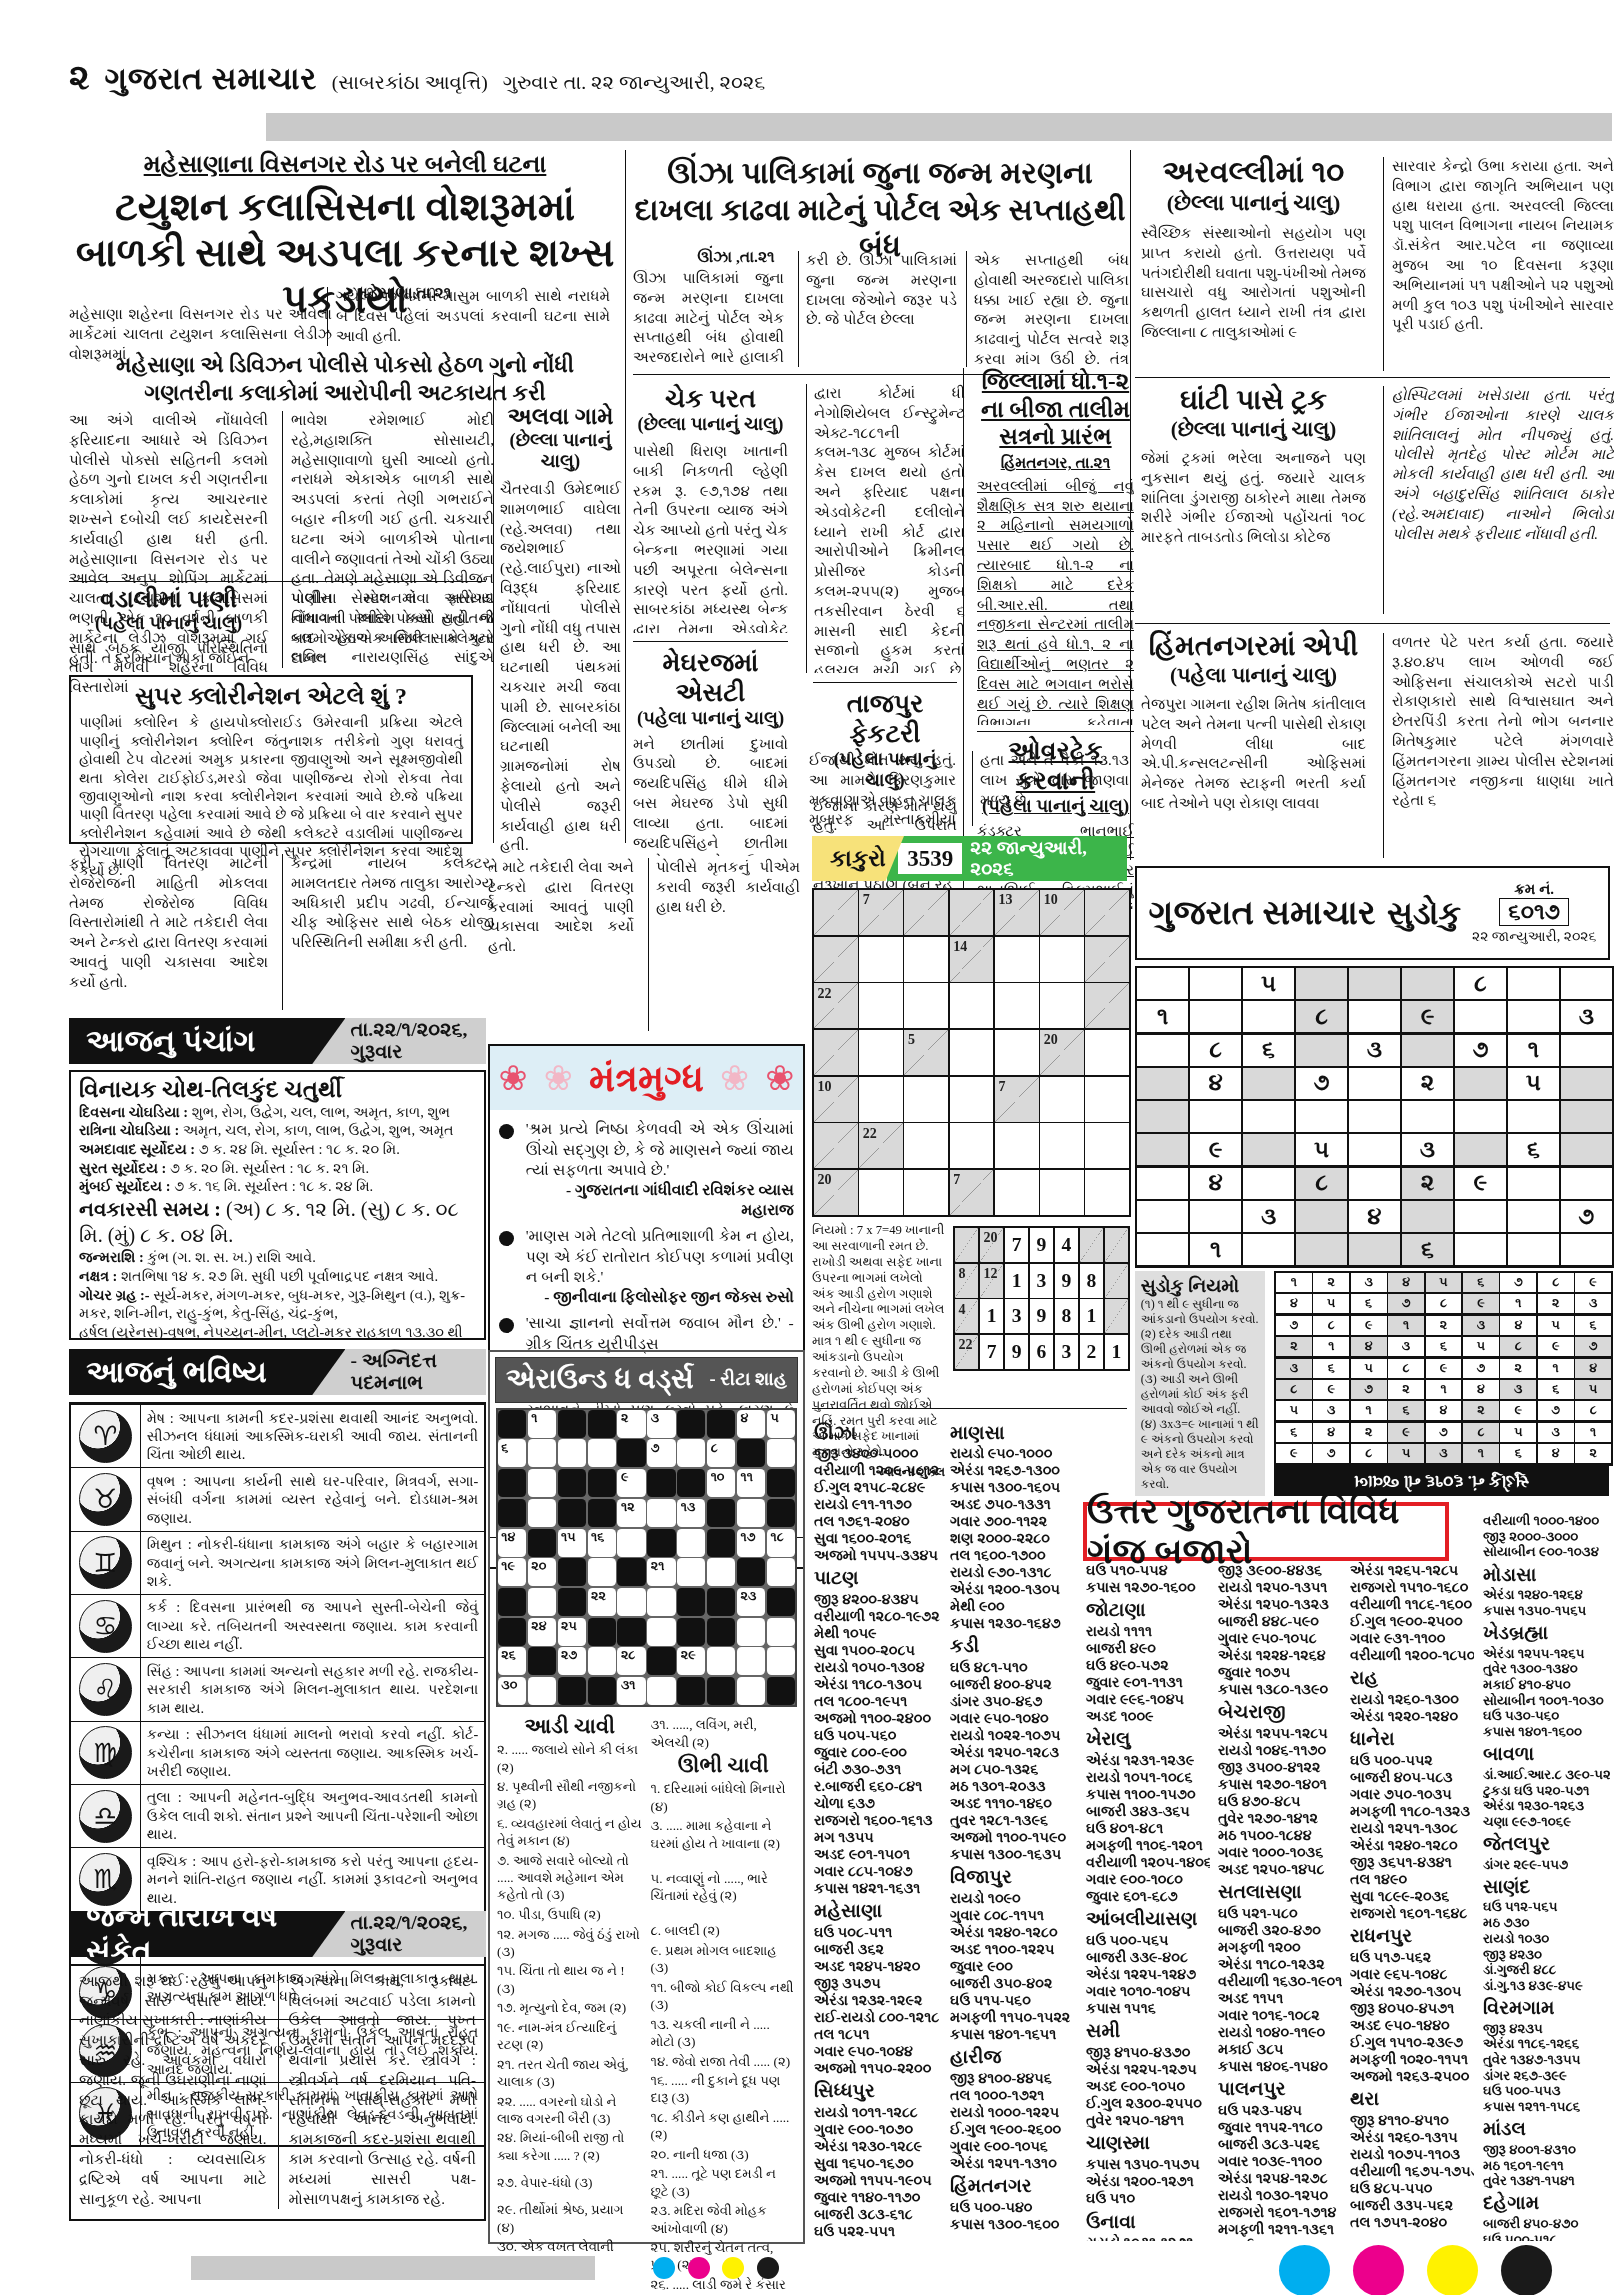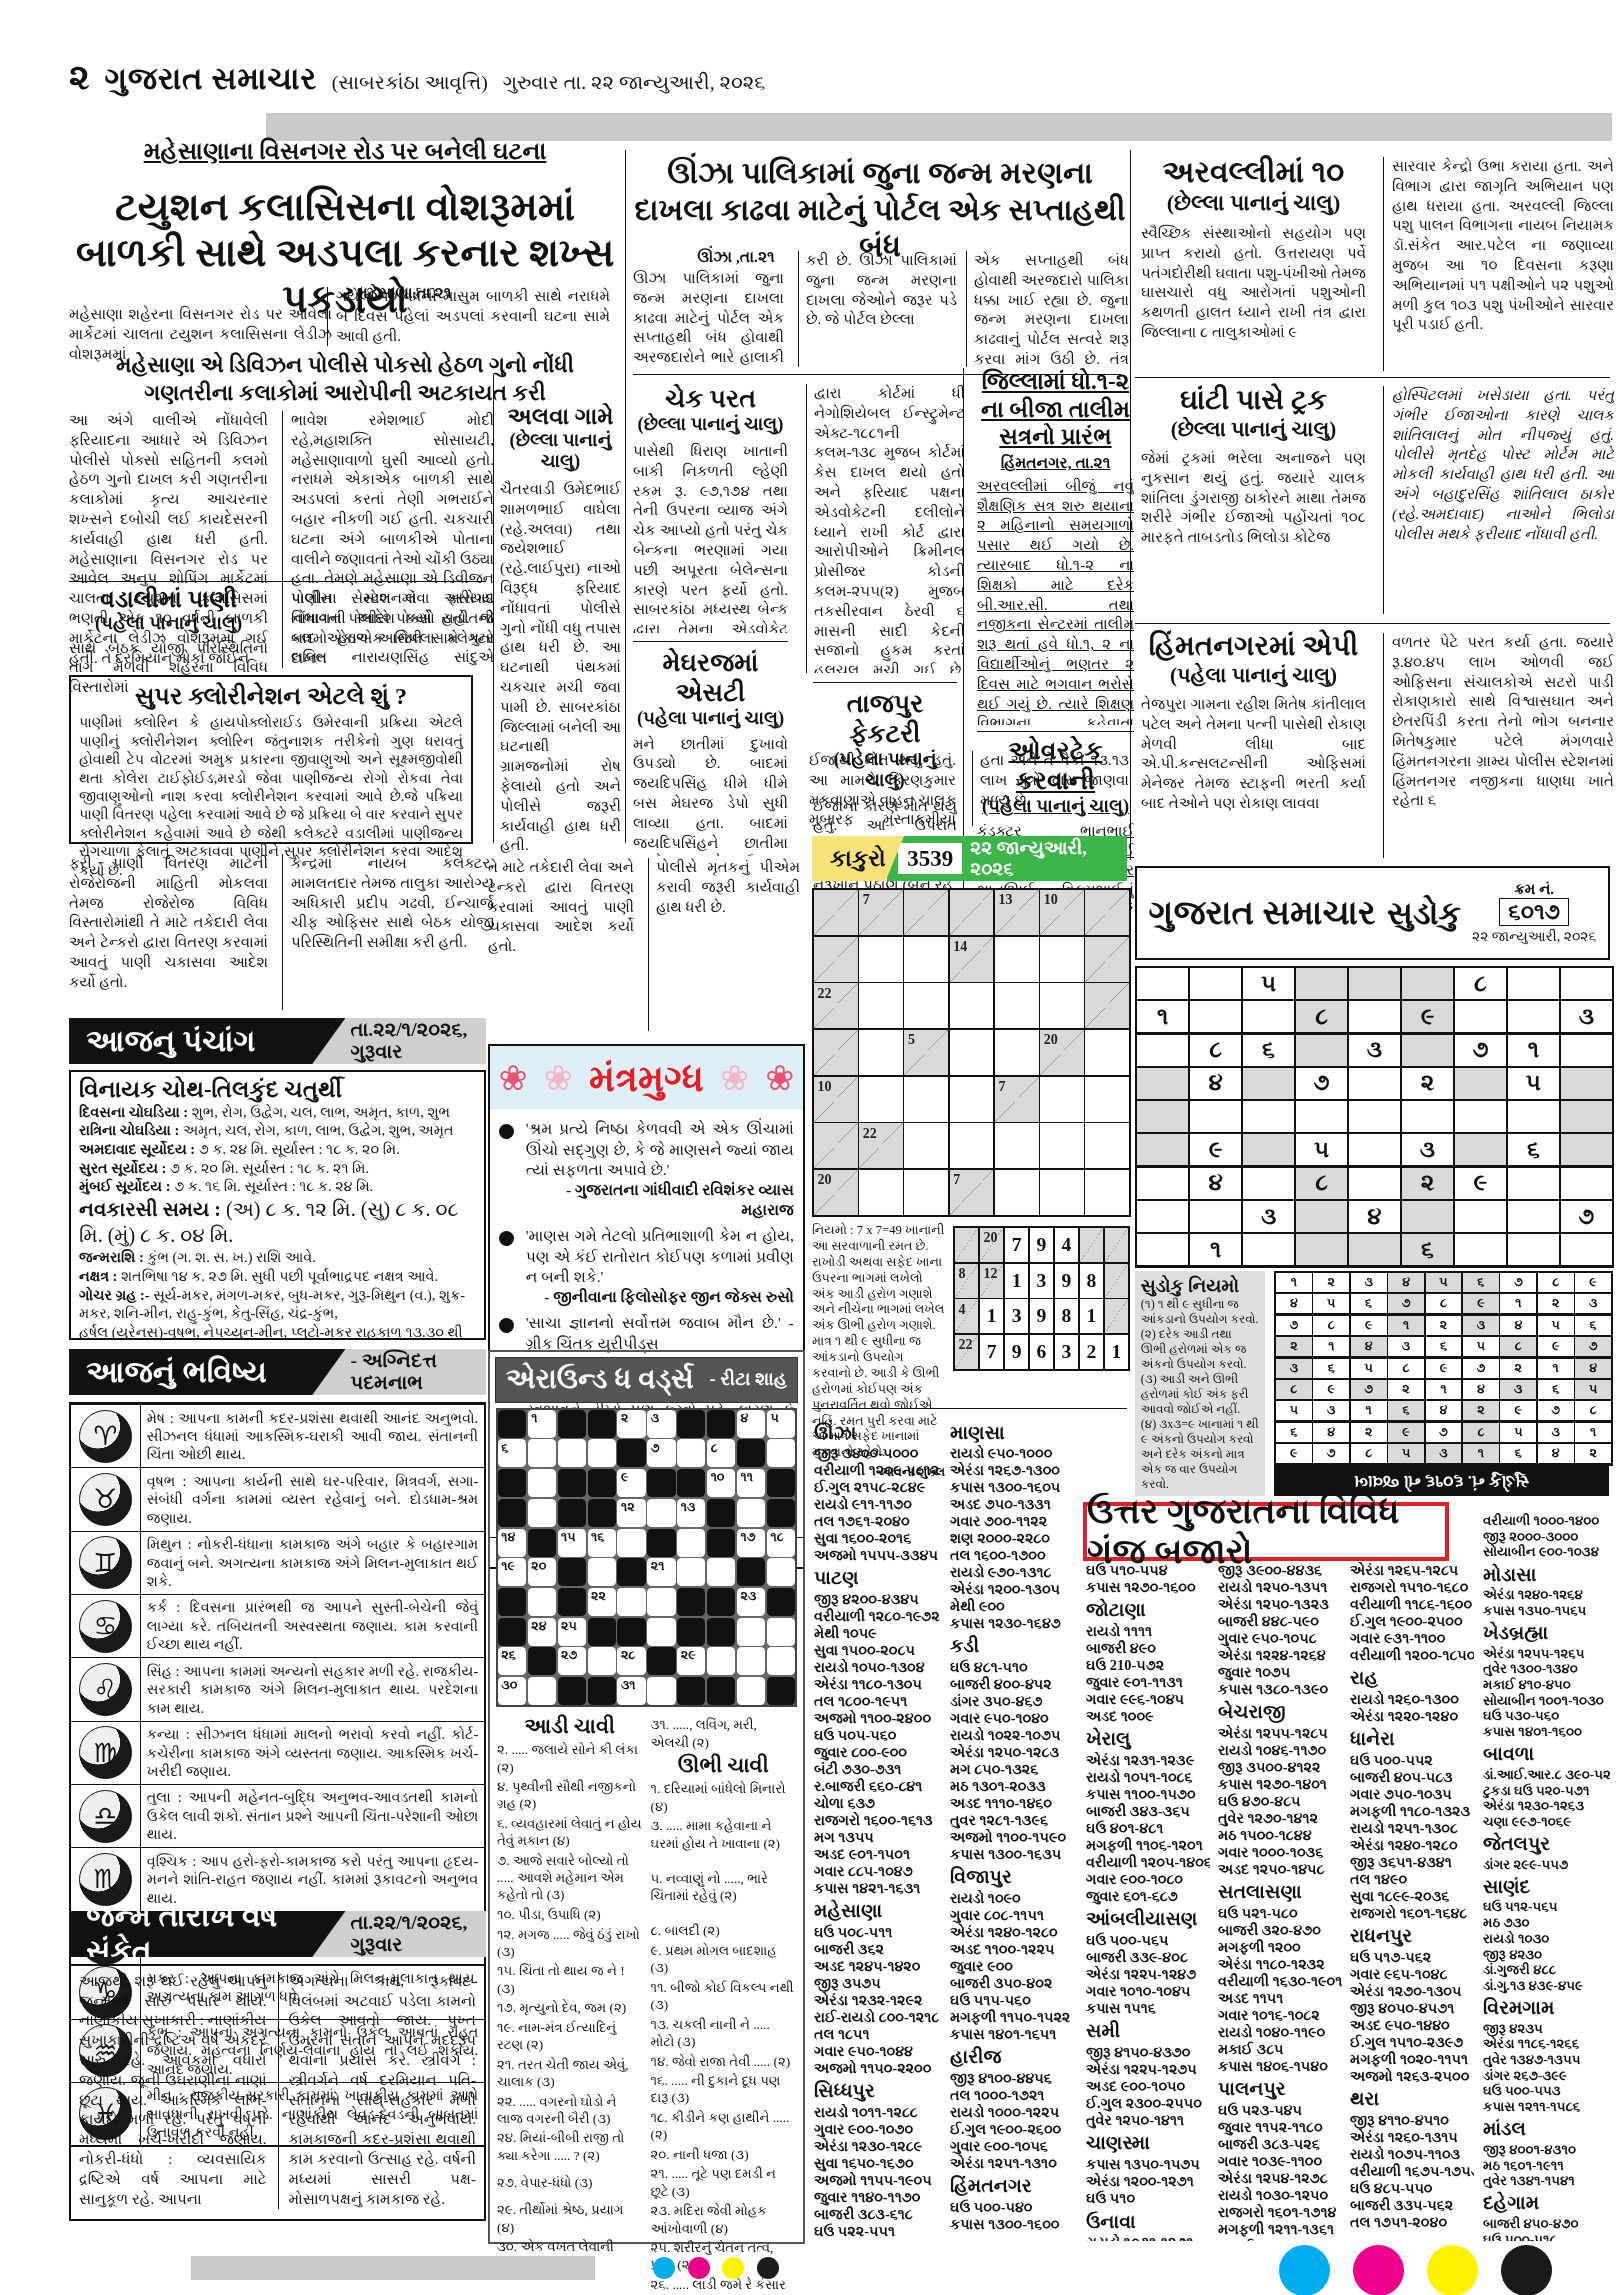--- a/index.html
+++ b/index.html
@@ -81,21 +81,21 @@
 <div id="page">
 
   <div class="abs" style="left:69px;top:58px;display:flex;align-items:baseline;gap:15px;">
     <span style="font-size:35px;font-weight:bold;">૨</span>
     <span class="masthead">ગુજરાત સમાચાર</span>
     <span class="edition">(સાબરકાંઠા આવૃત્તિ)</span>
     <span class="edition">ગુરુવાર તા. ૨૨ જાન્યુઆરી, ૨૦૨૬</span>
   </div>
   <div class="abs graystrip" style="left:266px;top:113px;width:1346px;height:28px;"></div>
 
-  <div class="abs ctr kicker" style="left:69px;top:138px;width:552px;">મહેસાણાના વિસનગર રોડ પર બનેલી ઘટના</div>
+  <div class="abs ctr kicker" style="left:69px;top:151px;width:552px;">મહેસાણાના વિસનગર રોડ પર બનેલી ઘટના</div>
   <div class="abs ctr headline" style="left:69px;top:184px;width:552px;">ટયુશન કલાસિસના વોશરૂમમાં બાળકી સાથે અડપલા કરનાર શખ્સ પકડાયો</div>
   <div class="abs dateline ctr" style="left:323px;top:284px;width:162px;">મહેસાણા,તા.૨૧</div>
   <div class="abs body-txt jt" style="left:69px;top:305px;width:263px;">મહેસાણા શહેરના વિસનગર રોડ પર આવેલા માર્કેટમાં ચાલતા ટયુશન કલાસિસના લેડીઝ વોશરૂમમાં</div>
   <div class="abs body-txt jt" style="left:327px;top:287px;width:274px;border-left:1.2px solid #111;padding-left:8px;">ગયેલી ૧૦ વર્ષની માસુમ બાળકી સાથે નરાધમે બે દિવસ પહેલાં અડપલાં કરવાની ઘટના સામે આવી હતી.</div>
   <div class="abs ctr subhead" style="left:69px;top:351px;width:552px;">મહેસાણા એ ડિવિઝન પોલીસે પોકસો હેઠળ ગુનો નોંધી ગણતરીના કલાકોમાં આરોપીની અટકાયત કરી</div>
   <div class="abs body-txt jt" style="left:69px;top:411px;width:199px;">આ અંગે વાલીએ નોંધાવેલી ફરિયાદના આધારે એ ડિવિઝન પોલીસે પોક્સો સહિતની કલમો હેઠળ ગુનો દાખલ કરી ગણતરીના કલાકોમાં કૃત્ય આચરનાર શખ્સને દબોચી લઈ કાયદેસરની કાર્યવાહી હાથ ધરી હતી. મહેસાણાના વિસનગર રોડ પર આવેલ અનુપ શોપિંગ માર્કેટમાં ચાલતા ટયુશન કલાસિસમાં ભણતી એક ૧૦ વર્ષની બાળકી માર્કેટના લેડીઝ વોશરૂમમાં ગઈ હતી. તે દરમિયાન મોકો જોઈને</div>
   <div class="abs body-txt jt" style="left:282px;top:411px;width:203px;border-left:1.2px solid #111;padding-left:8px;">ભાવેશ રમેશભાઈ મોદી રહે,મહાશક્તિ સોસાયટી, મહેસાણાવાળો ઘુસી આવ્યો હતો. નરાધમે એકાએક બાળકી સાથે અડપલાં કરતાં તેણી ગભરાઈને બહાર નીકળી ગઈ હતી. ચકચારી ઘટના અંગે બાળકીએ પોતાના વાલીને જણાવતાં તેઓ ચોંકી ઉઠ્યા હતા. તેમણે મહેસાણા એ ડિવીજન પોલીસ સ્ટેશનમાં ફરીયાદ નોંધાવતાં પોલીસે પોક્સો સહીતની કલમો હેઠળ આરોપી સામે ગુનો દાખલ</div>
 
   <div class="abs" style="left:500px;top:404px;width:121px;">
     <div class="ctr conthead" style="font-size:23px;">અલવા ગામે</div>
@@ -998,21 +998,21 @@
       <div class="mh">હિંમતનગર</div>
       <div class="mline">ઘઉં ૫૦૦-૫૪૦</div>
       <div class="mline">કપાસ ૧૩૦૦-૧૬૦૦</div>
     </div>
   <div id="mkt2" class="abs mcol" style="left:1086px;top:1562px;width:124px;height:679px;overflow:hidden;">
       <div class="mline">ઘઉં ૫૧૦-૫૫૪</div>
       <div class="mline">કપાસ ૧૨૭૦-૧૬૦૦</div>
       <div class="mh">જોટાણા</div>
       <div class="mline">રાયડો ૧૧૧૧</div>
       <div class="mline">બાજરી ૪૯૦</div>
-      <div class="mline">ઘઉં 210-૫૭૨</div>
+      <div class="mline">ઘઉં ૪૯૦-૫૭૨</div>
       <div class="mline">જુવાર ૯૦૧-૧૧૩૧</div>
       <div class="mline">ગવાર ૯૯૬-૧૦૪૫</div>
       <div class="mline">અડદ ૧૦૦૯</div>
       <div class="mh">ખેરાલુ</div>
       <div class="mline">એરંડા ૧૨૩૧-૧૨૩૯</div>
       <div class="mline">રાયડો ૧૦૫૧-૧૦૮૬</div>
       <div class="mline">કપાસ ૧૧૦૦-૧૫૭૦</div>
       <div class="mline">બાજરી ૩૪૩-૩૬૫</div>
       <div class="mline">ઘઉં ૪૦૧-૪૮૧</div>
       <div class="mline">મગફળી ૧૧૦૬-૧૨૦૧</div>

